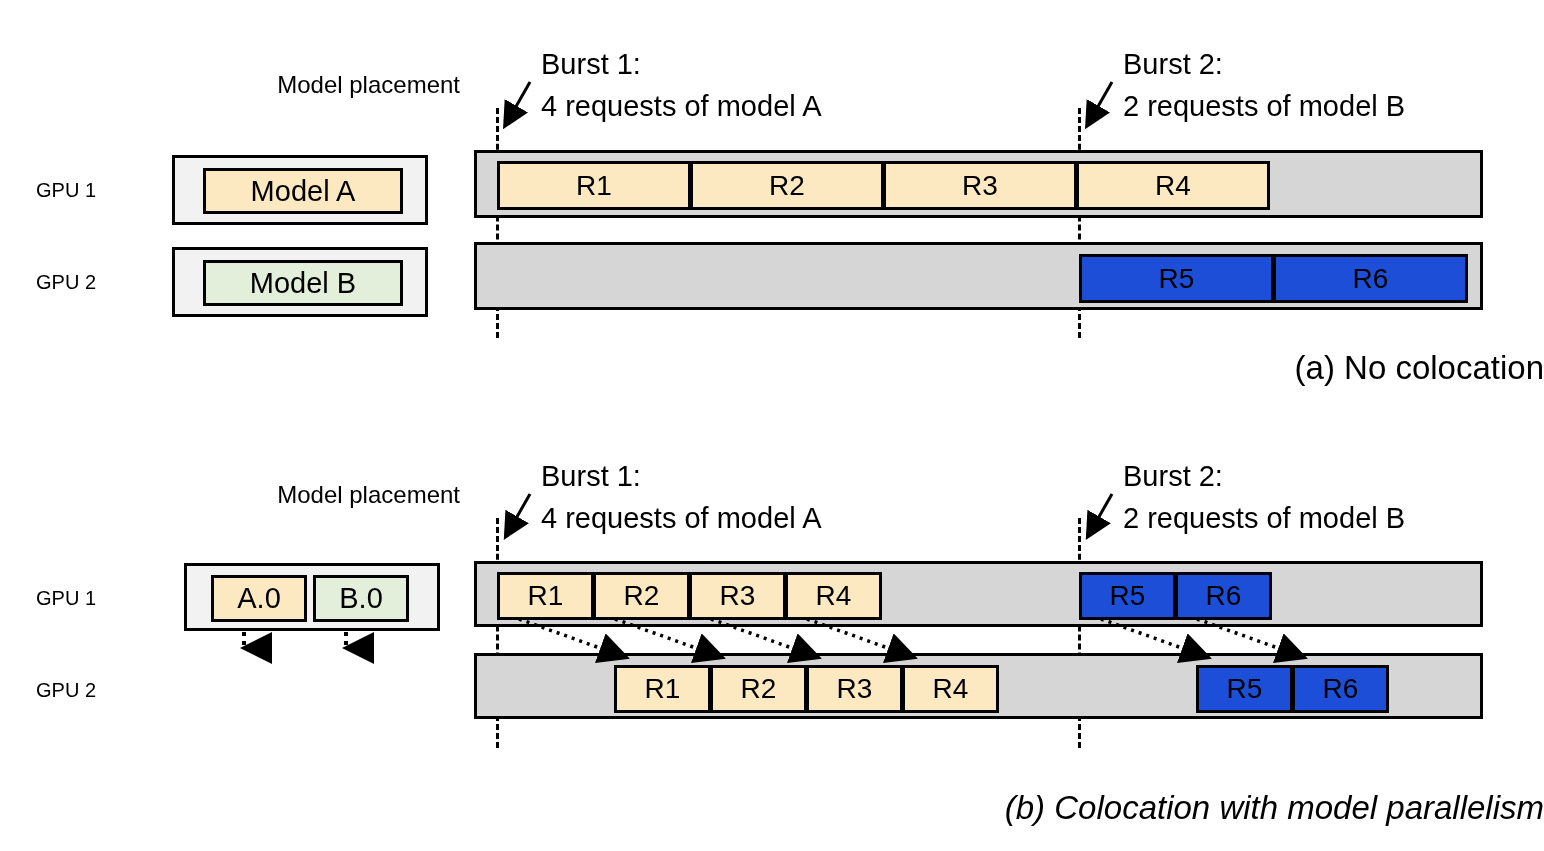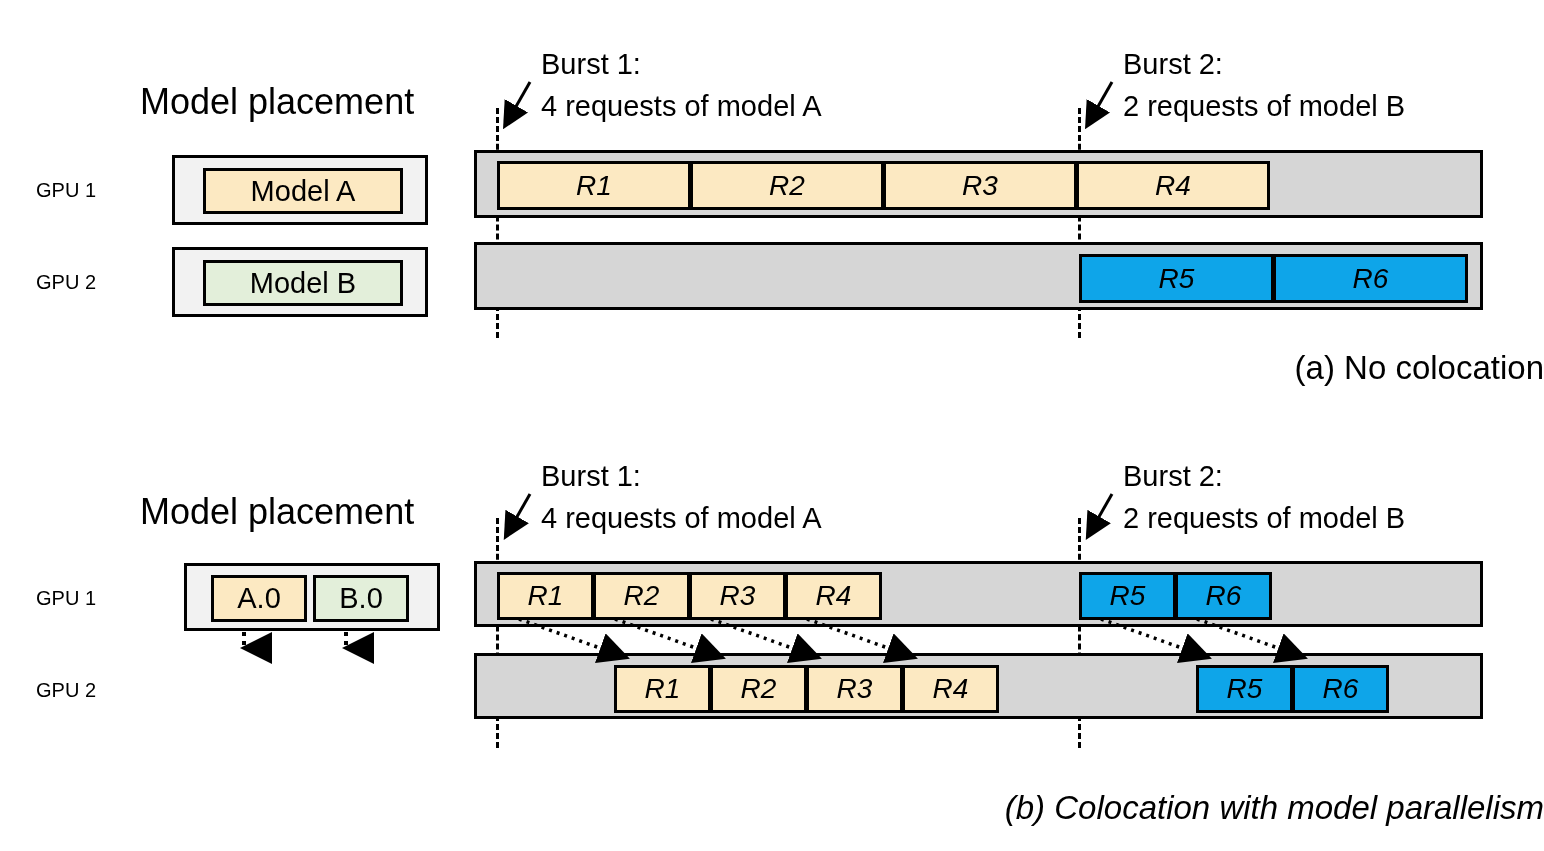--- a/index.html
+++ b/index.html
@@ -14,23 +14,22 @@
   }
   .panel{position:absolute;left:0;width:1544px;}
   #panel-a{top:0;height:420px;}
   #panel-b{top:420px;height:431px;}
 
   
   .abs{position:absolute;box-sizing:border-box;}
 
   
   .placement-title{
-    font-size:36px;line-height:30px;white-space:nowrap;
-    text-align:left;
-    margin-top:17px;
+    font-size:24px;line-height:30px;white-space:nowrap;
+    text-align:right;
   }
   .gpu-label{
     font-size:20px;line-height:30px;white-space:nowrap;
   }
   .caption{
     font-size:33px;line-height:36px;white-space:nowrap;
     text-align:right;width:100%;left:0;
   }
 
   
@@ -51,24 +50,24 @@
   
   .track{
     background:#D6D6D6;
     border:3px solid #000;
     box-sizing:border-box;
   }
   .seg{
     border:3px solid #000;
     box-sizing:border-box;
     display:flex;align-items:center;justify-content:center;
-    font-size:28px;line-height:28px;white-space:nowrap;font-style:italic;
+    font-size:28px;line-height:28px;white-space:nowrap;
   }
   .seg-yellow{background:#FCE9C2;}
-  .seg-green{background:#0ea5e9;}
+  .seg-green{background:#1d4ed8;}
 
   
   .burst-text{
     font-size:29px;line-height:36px;white-space:nowrap;
   }
   .burst-line{
     border-left:3px dashed #000;
     width:0;
   }
 

